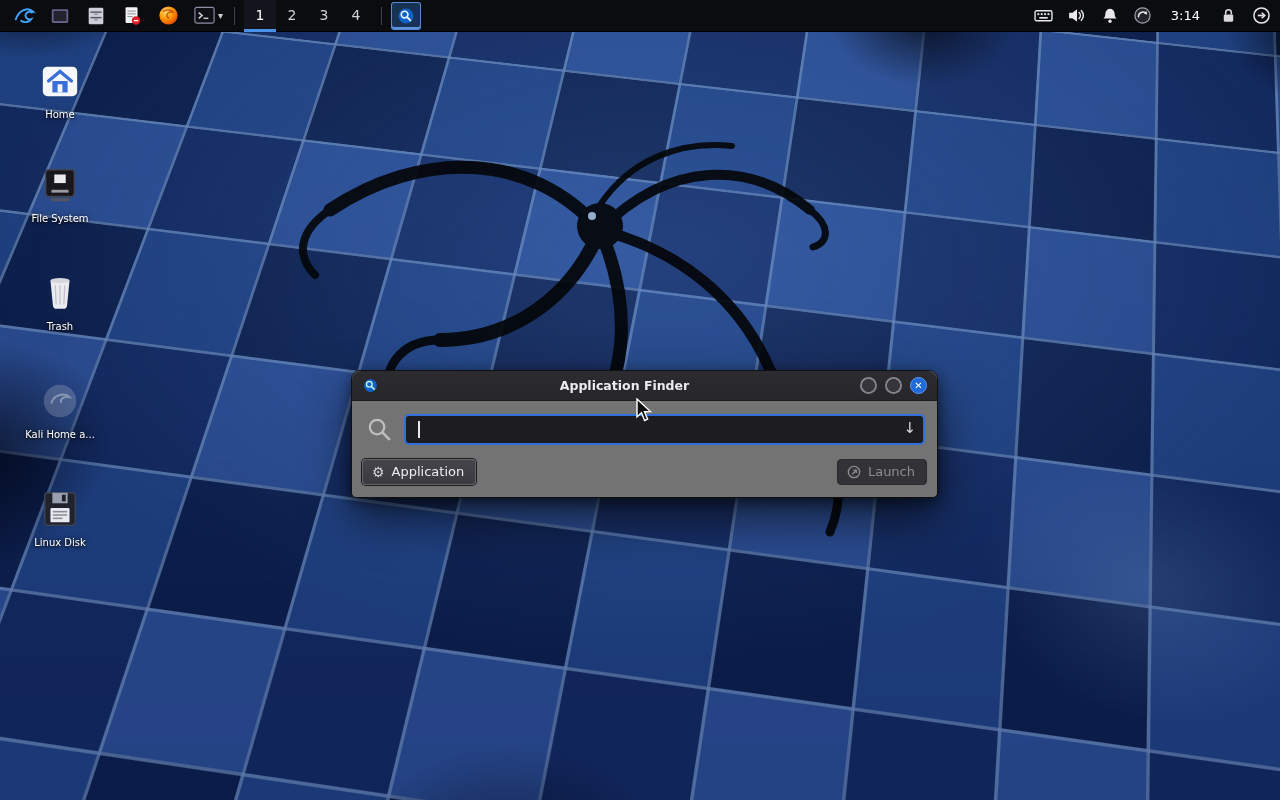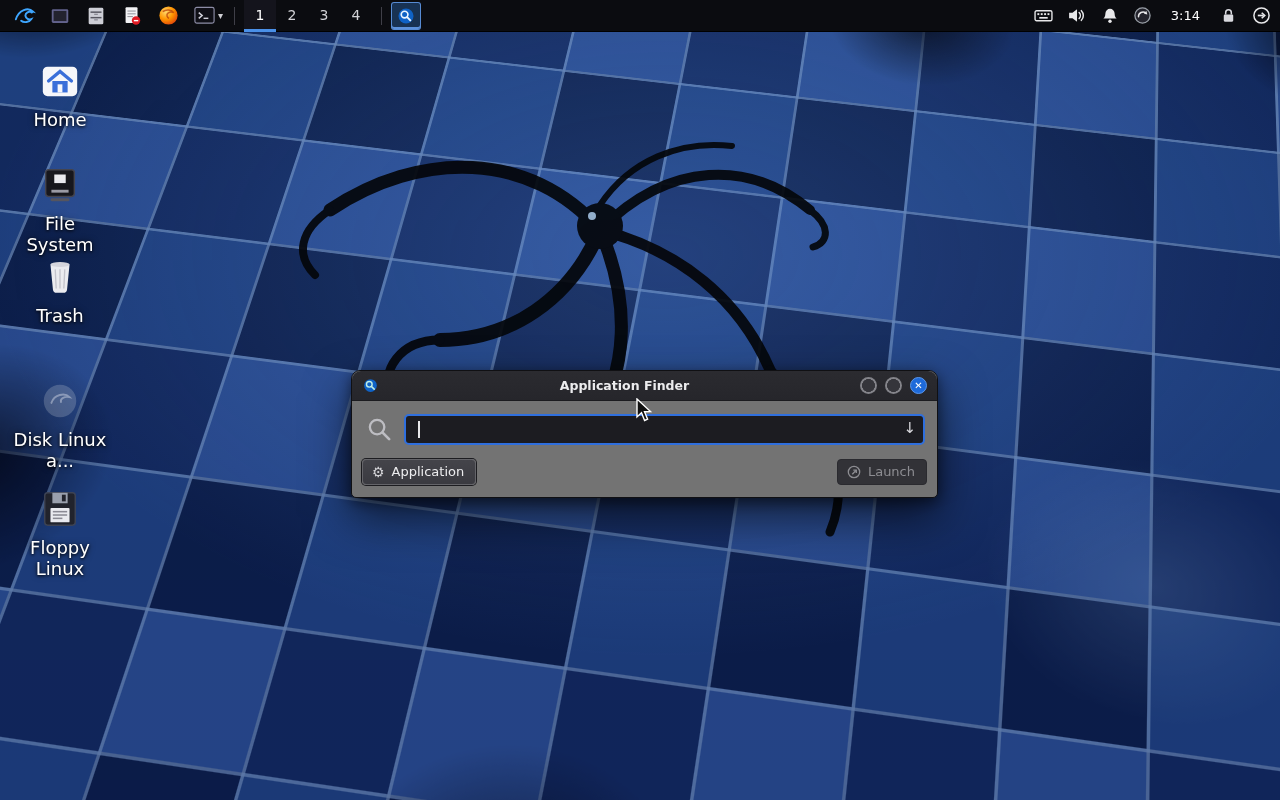--- a/index.html
+++ b/index.html
@@ -51,23 +51,23 @@
   .task-tile { width:30px; height:28px; display:flex; align-items:center; justify-content:center;
     background:rgba(53,132,228,.32); border:1px solid rgba(110,170,255,.75);
     border-radius:3px; box-shadow: inset 0 -2px 0 rgba(110,170,255,.8); }
   .tray { margin-left:auto; display:flex; align-items:center; gap:7px; }
   .tray-item { width:26px; height:28px; display:flex; align-items:center; justify-content:center; }
   .clock { color:#fff; font-size:13px; padding:0 8px; line-height:32px; }
 
   
   .dicon { position:absolute; left:12px; width:96px; text-align:center; z-index:10; }
   .dicon .ic { height:46px; display:flex; align-items:flex-end; justify-content:center; }
-  .dicon .lbl { margin-top:7px; color:#fff; font-size:18px;
+  .dicon .lbl { margin-top:7px; color:#fff; font-size:10px;
     text-shadow:0 1px 3px rgba(0,0,0,.95), 0 0 6px rgba(0,0,0,.7); }
-  .d0{top:56px} .d1{top:160px} .d2{top:252px} .d3{top:376px} .d4{top:484px}
+  .d0{top:56px} .d1{top:160px} .d2{top:268px} .d3{top:376px} .d4{top:484px}
 
   
   .finder { position:absolute; left:351px; top:370px; width:587px; z-index:60;
     background:#737373; border:1px solid #101013; border-radius:9px 9px 5px 5px;
     box-shadow:0 20px 46px rgba(0,0,0,.6), 0 4px 14px rgba(0,0,0,.5); }
   .titlebar { height:30px; display:flex; align-items:center; padding:0 10px;
     background:linear-gradient(#2b2b30,#26262b); border-bottom:1px solid #1b1b1f;
     border-radius:9px 9px 0 0; position:relative; }
   .title { position:absolute; left:60px; right:100px; text-align:center; color:#ececee;
     font-weight:bold; font-size:12.5px; pointer-events:none; }
@@ -282,36 +282,36 @@
   <div class="lbl">Trash</div>
 </div>
 
 <div class="dicon d3">
   <div class="ic">
     <svg width="44" height="42" viewBox="0 0 44 44">
       <circle cx="22" cy="22" r="17" fill="rgba(195,200,212,0.26)"></circle>
       <path d="M13,24 C16,15 27,13 32,18 C27,17 22,19 23,23" fill="none" stroke="rgba(235,238,245,0.4)" stroke-width="2" stroke-linecap="round"></path>
     </svg>
   </div>
-  <div class="lbl">Disk Linux a...</div>
+  <div class="lbl">Kali Home a...</div>
 </div>
 
 <div class="dicon d4">
   <div class="ic">
     <svg width="44" height="42" viewBox="0 0 44 44">
       <rect x="6" y="5" width="32" height="34" rx="3" fill="#21232c" stroke="#3d4354" stroke-width="1.5"></rect>
       <rect x="14" y="5" width="16" height="11" fill="#9aa0ad"></rect>
       <rect x="24" y="7" width="4" height="7" fill="#21232c"></rect>
       <rect x="12" y="21" width="20" height="15" rx="1" fill="#e9eaef"></rect>
       <rect x="14.5" y="24" width="15" height="1.6" fill="#8a8a94"></rect>
       <rect x="14.5" y="27.5" width="15" height="1.6" fill="#8a8a94"></rect>
       <rect x="14.5" y="31" width="10" height="1.6" fill="#8a8a94"></rect>
     </svg>
   </div>
-  <div class="lbl">Floppy Linux</div>
+  <div class="lbl">Linux Disk</div>
 </div>
 
 <div class="finder">
   <div class="titlebar">
     <svg width="17" height="17" viewBox="0 0 24 24">
       <circle cx="12" cy="12" r="9" fill="#0f62c6"></circle>
       <circle cx="10.3" cy="10.3" r="4" fill="none" stroke="#bfeee6" stroke-width="2"></circle>
       <line x1="13.4" y1="13.4" x2="17.2" y2="17.2" stroke="#bfeee6" stroke-width="2.3" stroke-linecap="round"></line>
     </svg>
     <div class="title">Application Finder</div>

